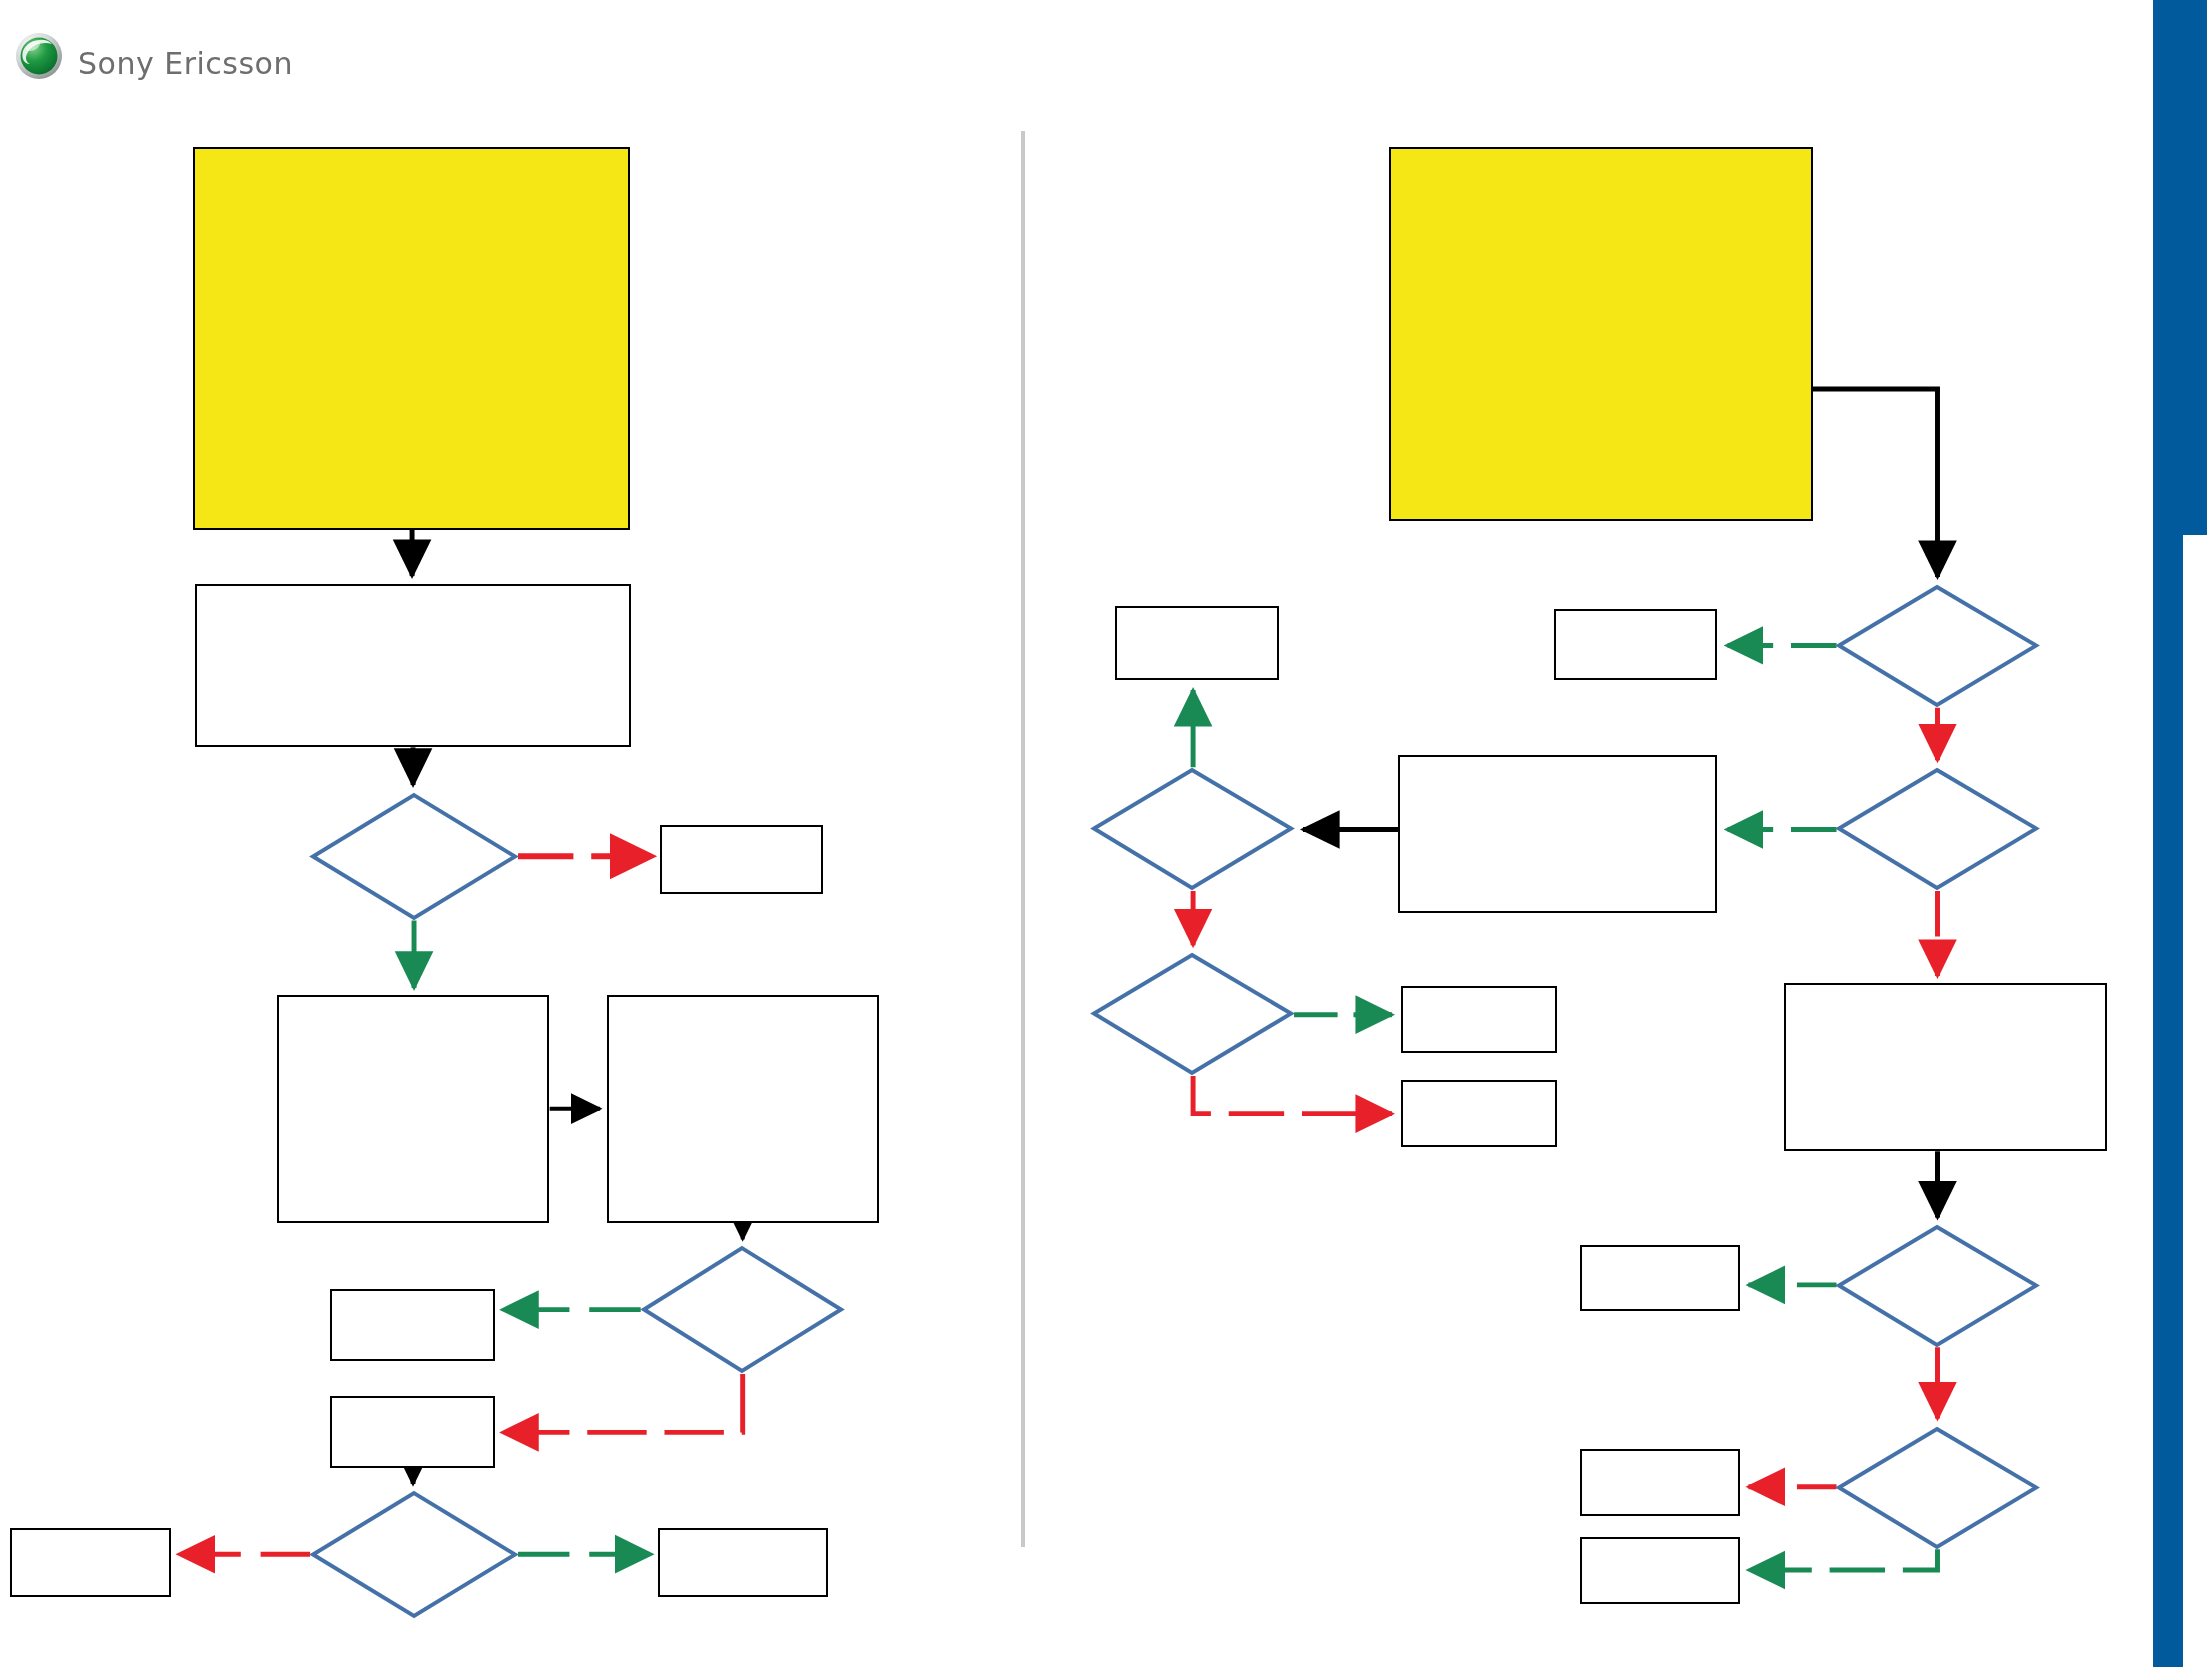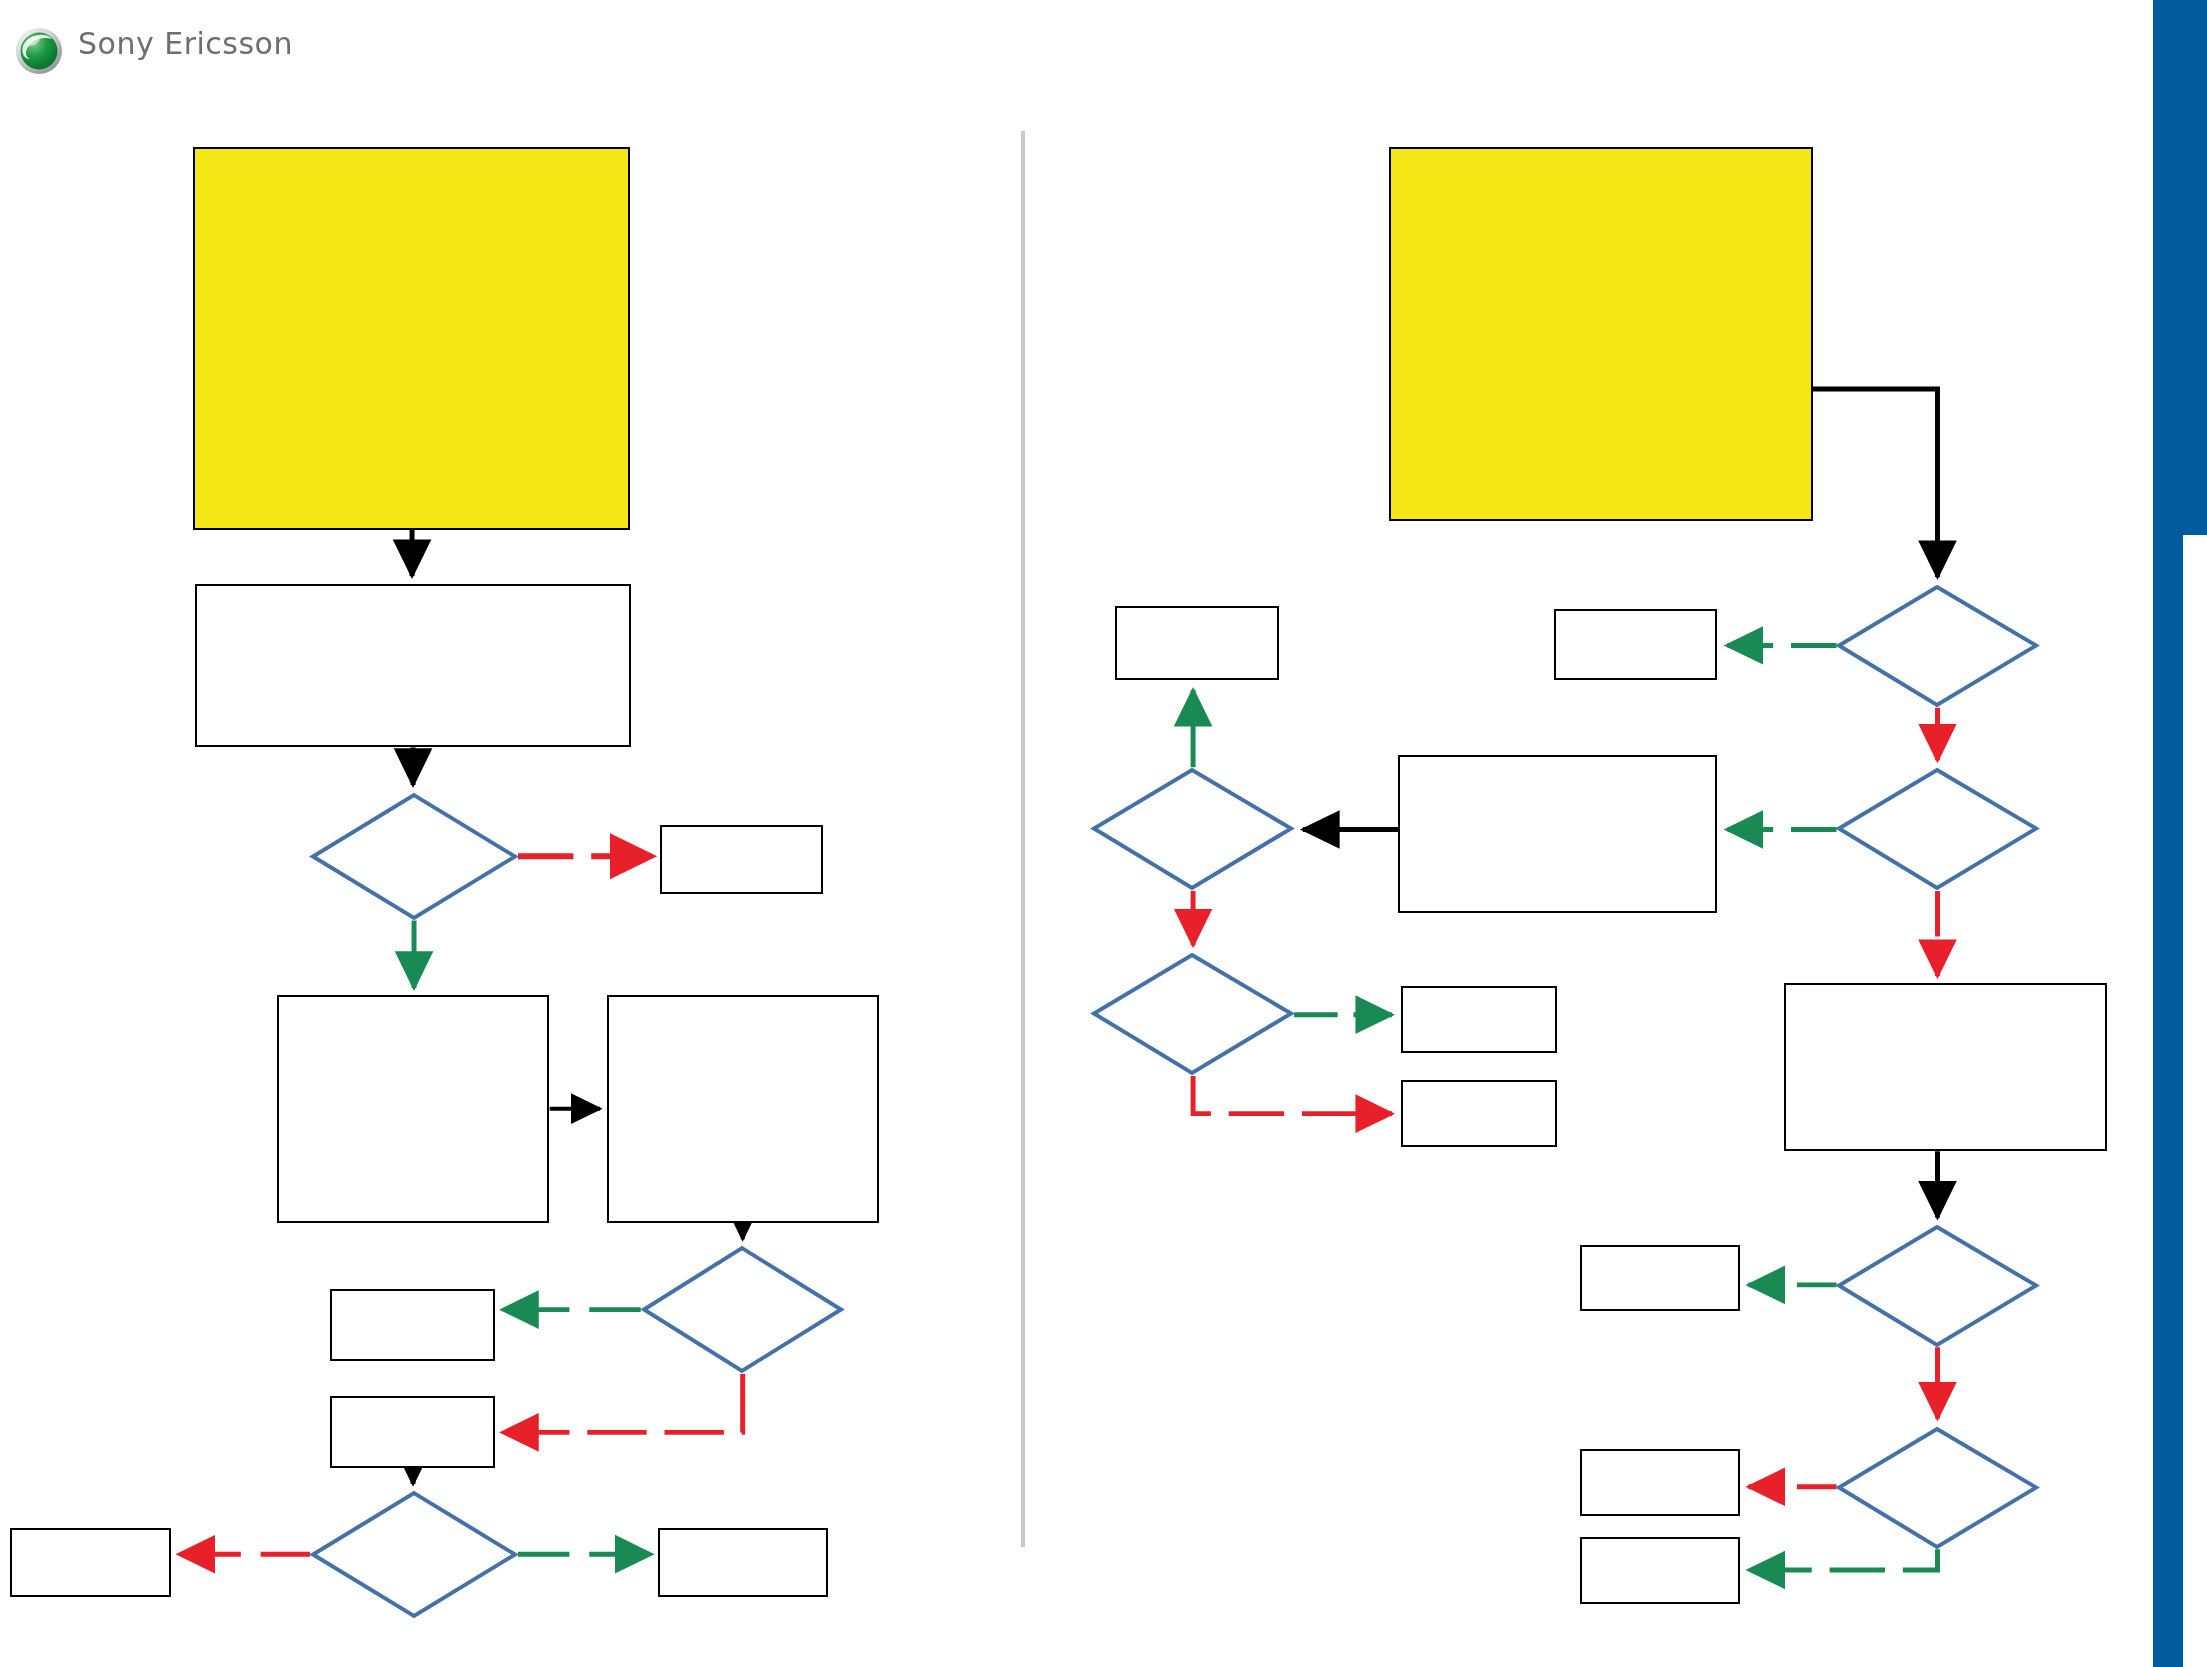--- a/index.html
+++ b/index.html
@@ -17,21 +17,21 @@
     background: #ffffff;
     overflow: hidden;
   }
 
   
   #brand {
     position: absolute;
     left: 14px;
     top: 26px;
     display: flex;
-    align-items: flex-start;
+    align-items: flex-end;
     gap: 14px;
     height: 55px;
   }
   #brand .logo-mark {
     width: 50px;
     height: 50px;
     flex: 0 0 auto;
   }
   #brand .brand-text {
     font-family: "DejaVu Sans", sans-serif;

